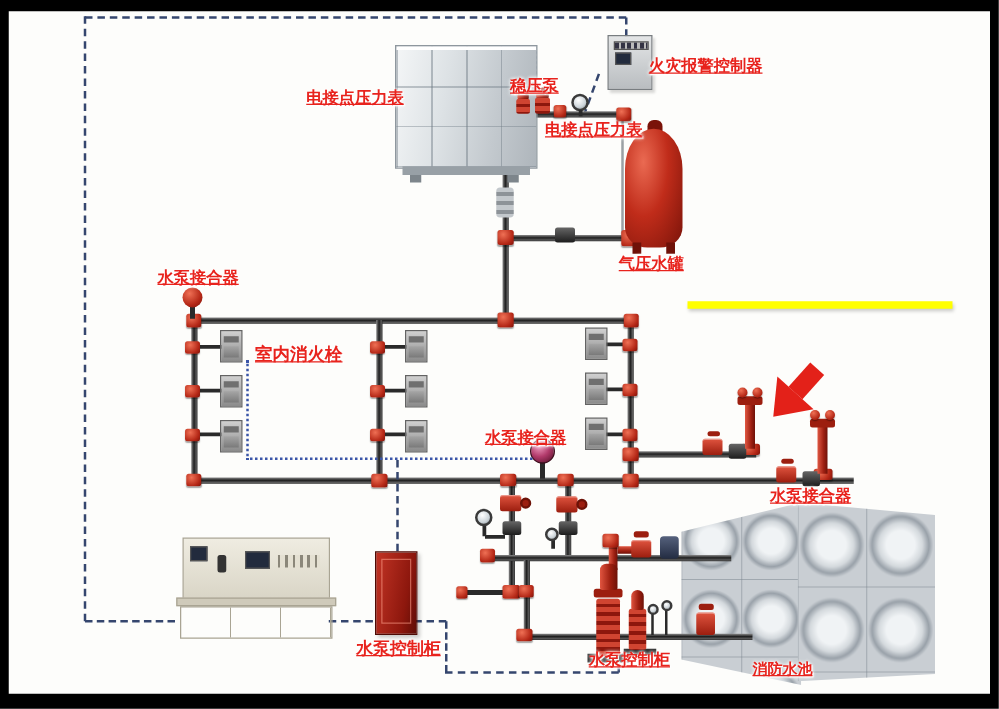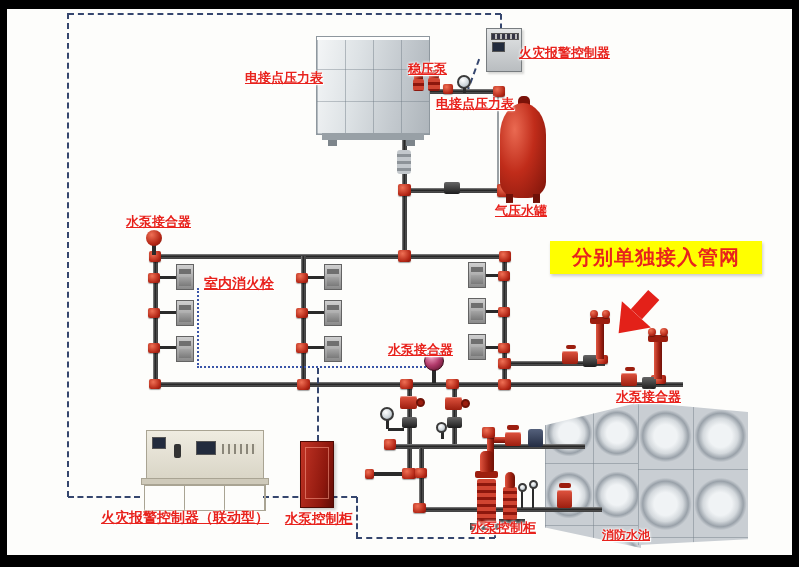--- a/index.html
+++ b/index.html
@@ -231,27 +231,25 @@
 
   <div class="lbl" style="left:245px;top:71px">电接点压力表</div>
   <div class="lbl" style="left:408px;top:62px">稳压泵</div>
   <div class="lbl" style="left:519px;top:46px">火灾报警控制器</div>
   <div class="lbl" style="left:436px;top:97px">电接点压力表</div>
   <div class="lbl" style="left:495px;top:204px">气压水罐</div>
   <div class="lbl" style="left:126px;top:215px">水泵接合器</div>
   <div class="lbl" style="left:204px;top:276px;font-size:14px">室内消火栓</div>
   <div class="lbl" style="left:388px;top:343px">水泵接合器</div>
   <div class="lbl" style="left:616px;top:390px">水泵接合器</div>
-  <div class="lbl" style="left:101px;top:510px;font-size:14px">火灾报警控制器（联动型）</div>
   <div class="lbl" style="left:285px;top:512px;font-size:13.5px">水泵控制柜</div>
   <div class="lbl" style="left:471px;top:521px">水泵控制柜</div>
   <div class="lbl" style="left:602px;top:529px;font-size:12px">消防水池</div>
 
   <div class="callout">
-    <div>分别单独接入管网</div>
   </div>
   <svg width="62" height="58" style="position:absolute;left:605px;top:288px">
     <g transform="rotate(42 31 26)">
       <rect x="24" y="0" width="15" height="26" fill="#e32119"></rect>
       <polygon points="12,26 51,26 31,52" fill="#e32119"></polygon>
     </g>
   </svg>
 </div>
 
 </body></html>

